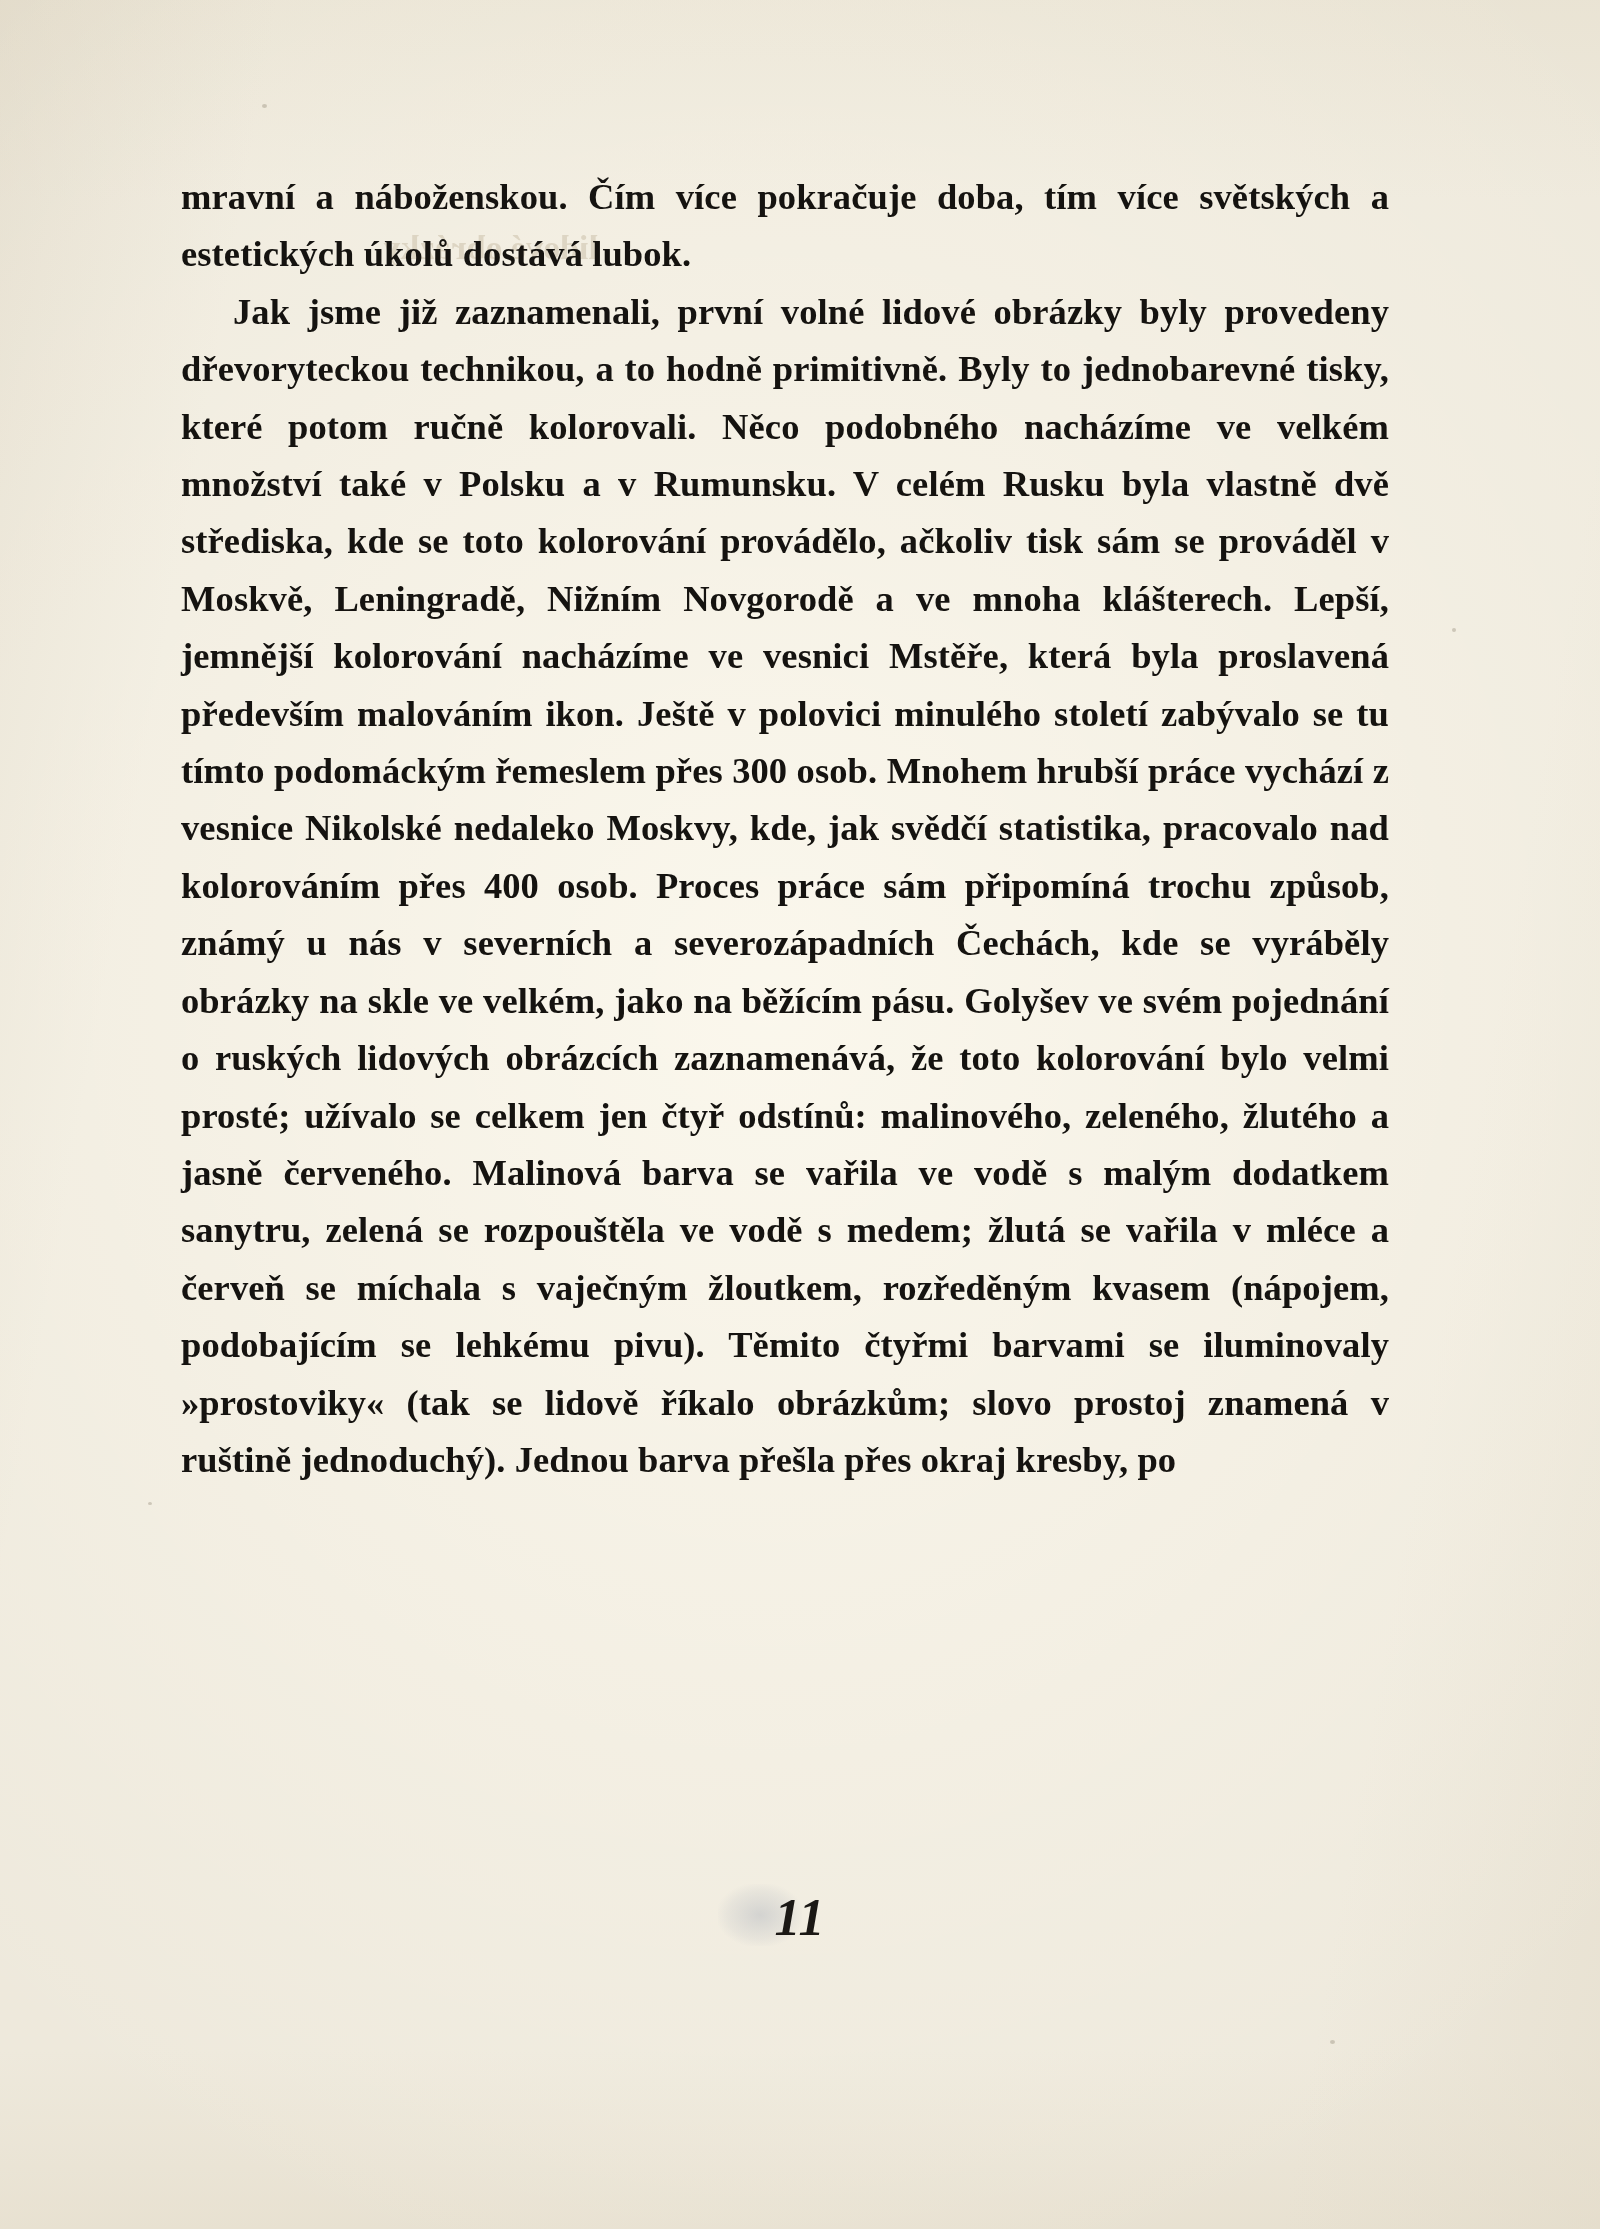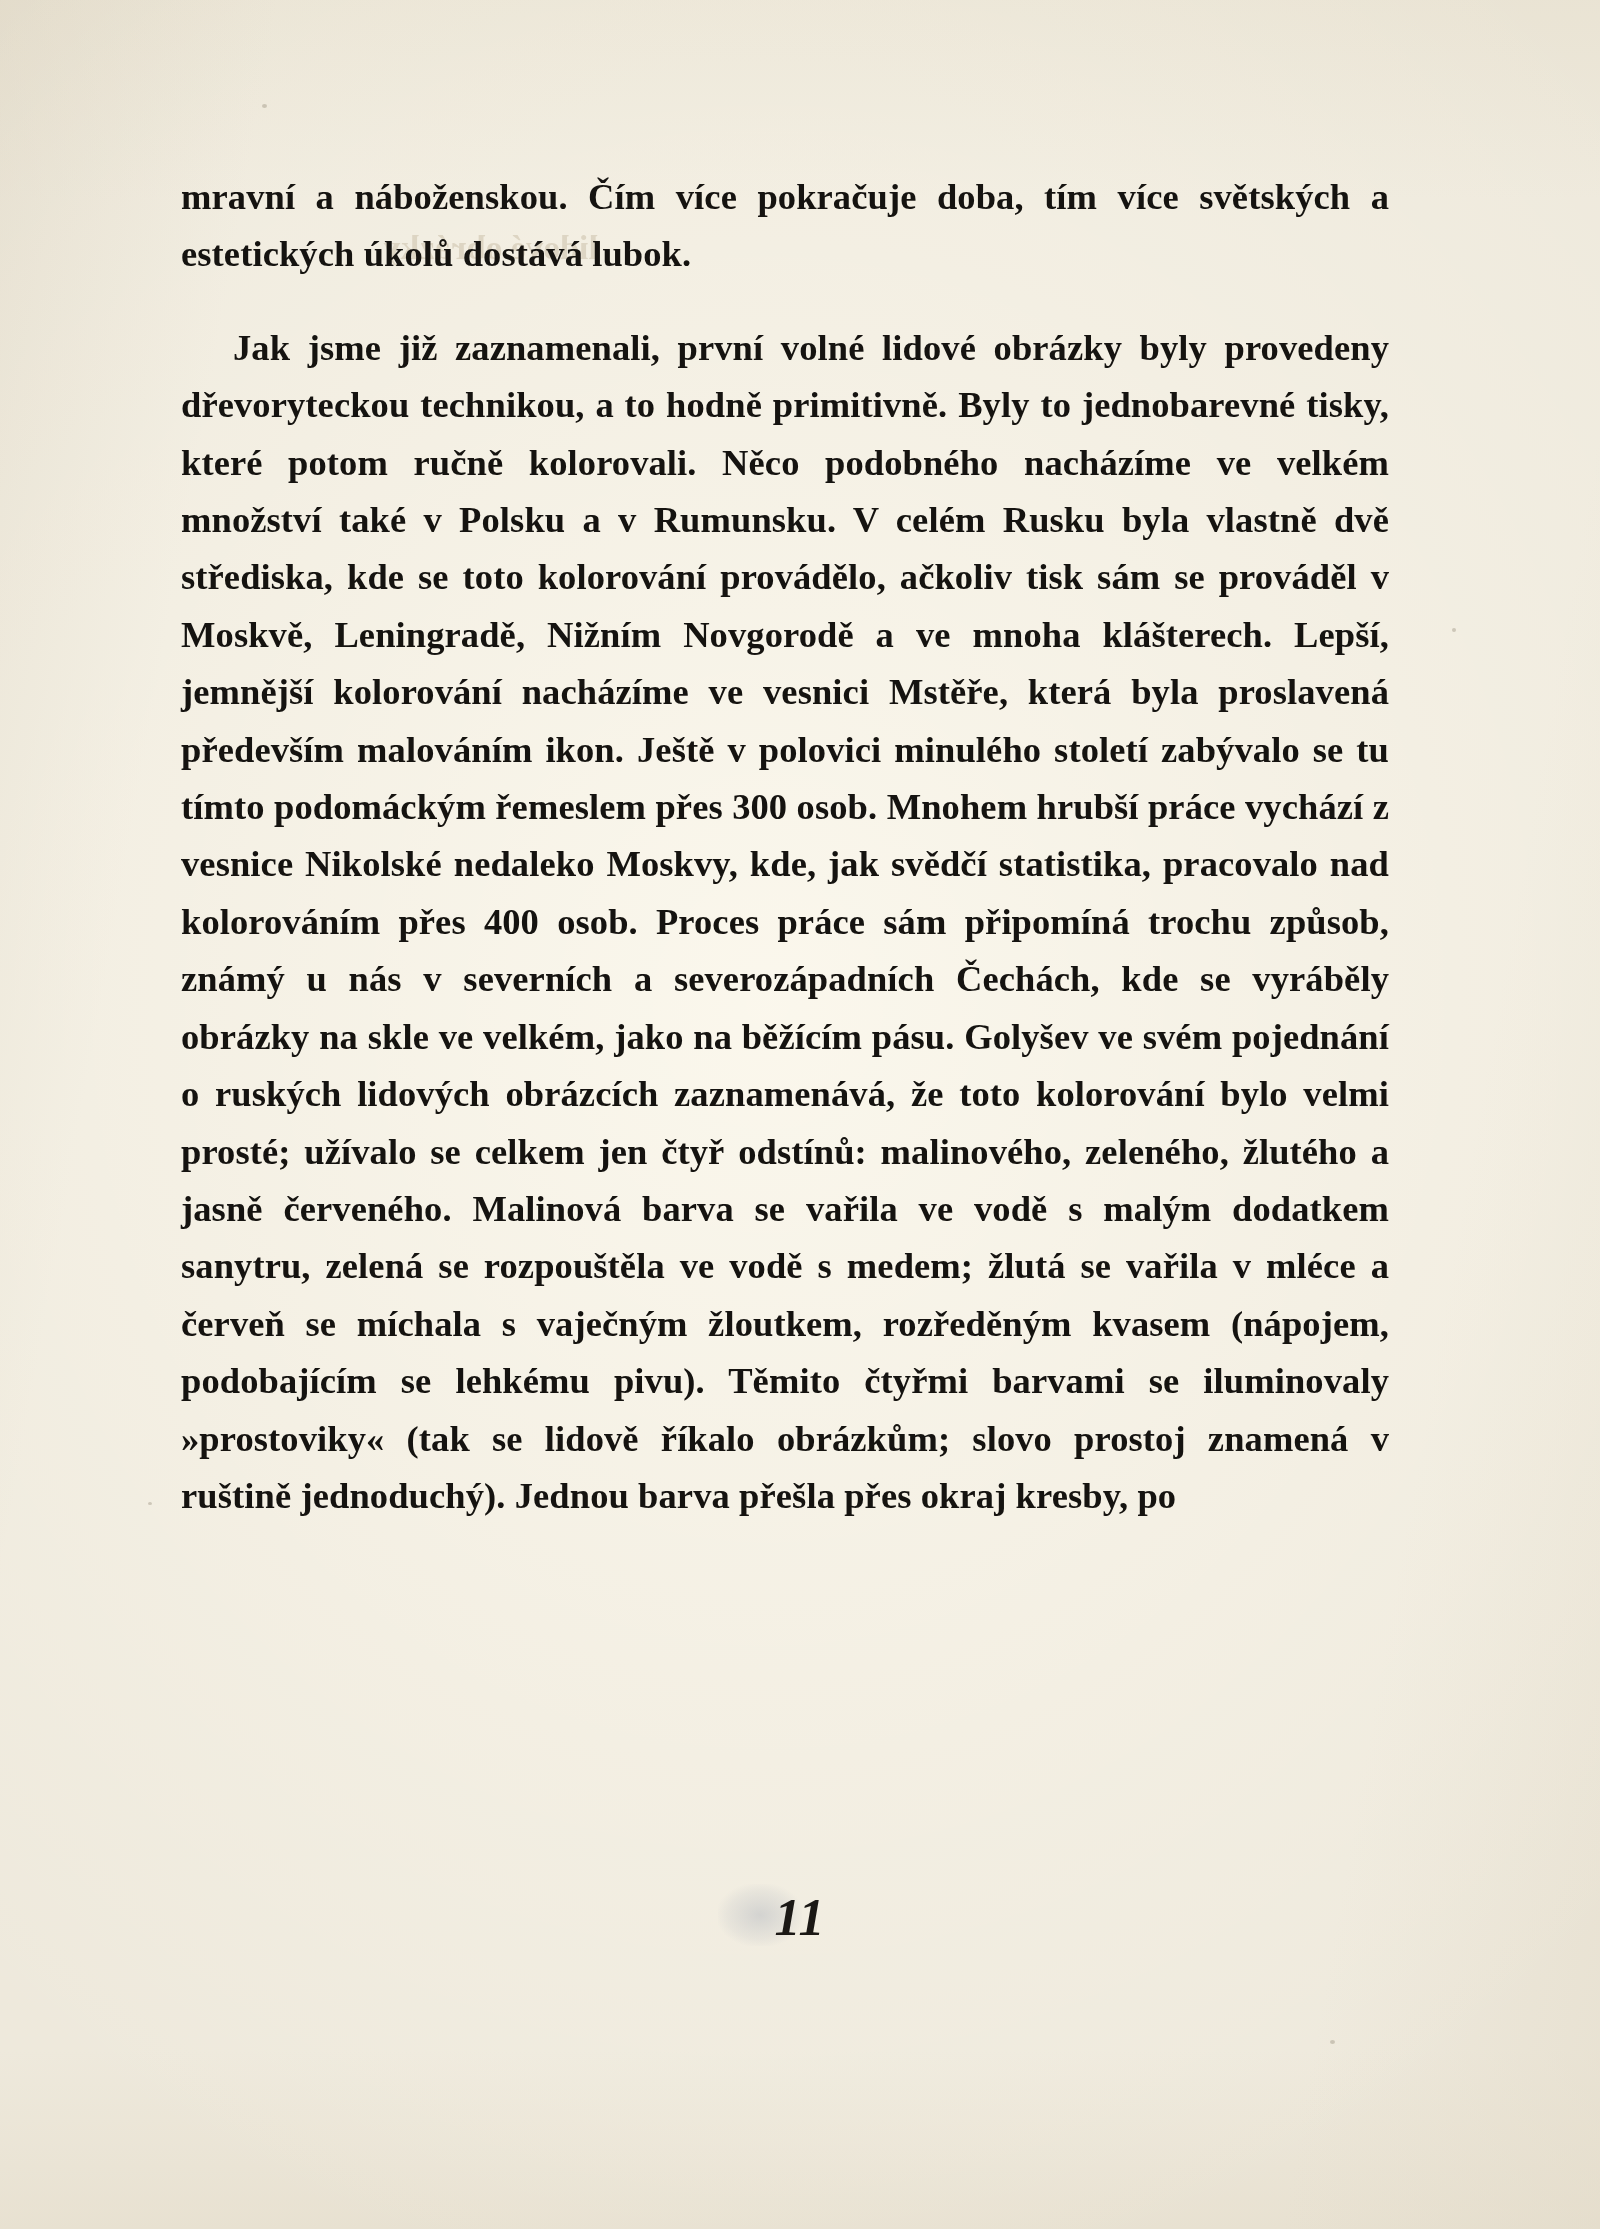--- a/index.html
+++ b/index.html
@@ -43,21 +43,20 @@
     font-size: 36.5px;
     line-height: 57.4px;
     text-align: justify;
     text-justify: inter-word;
     letter-spacing: 0.1px;
     font-weight: 700;
     text-rendering: optimizeLegibility;
   }
   p.indent {
     text-indent: 52px;
-    margin-top: 36px;
   }
   
   .ghost {
     position: absolute;
     left: 168px;
     top: 222px;
     width: 430px;
     color: #c9bda6;
     font-size: 34px;
     line-height: 52px;

